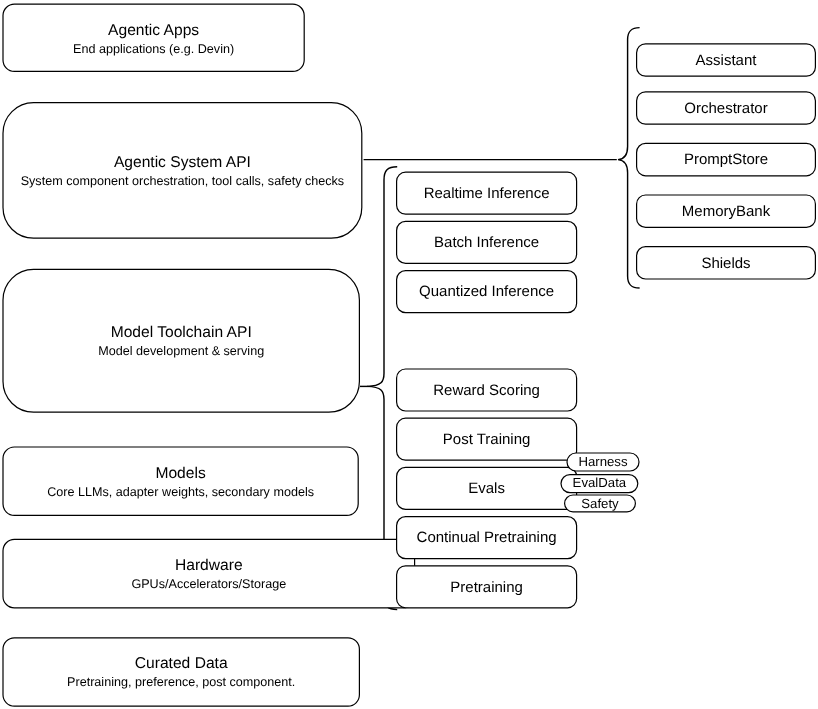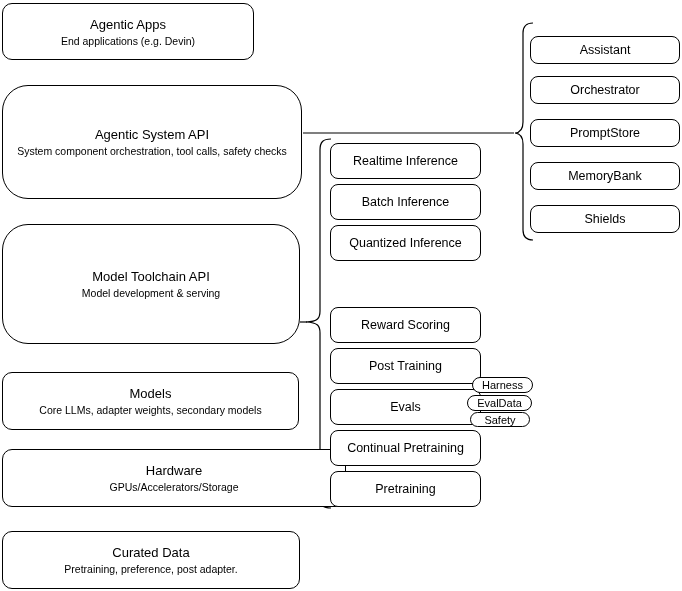--- a/index.html
+++ b/index.html
@@ -112,21 +112,21 @@
     <div class="lsub">Core LLMs, adapter weights, secondary models</div>
   </div>
 
   <div class="box lbox" style="left:2px; top:449px; width:344px; height:58px;">
     <div class="ltitle">Hardware</div>
     <div class="lsub">GPUs/Accelerators/Storage</div>
   </div>
 
   <div class="box lbox" style="left:2px; top:531px; width:298px; height:58px;">
     <div class="ltitle">Curated Data</div>
-    <div class="lsub">Pretraining, preference, post adapter.</div>
+    <div class="lsub">Pretraining, preference, post component.</div>
   </div>
 
   <div class="box mbox" style="top:143px;">Realtime Inference</div>
   <div class="box mbox" style="top:184px;">Batch Inference</div>
   <div class="box mbox" style="top:225px;">Quantized Inference</div>
   <div class="box mbox" style="top:307px;">Reward Scoring</div>
   <div class="box mbox" style="top:348px;">Post Training</div>
   <div class="box mbox" style="top:389px;">Evals</div>
   <div class="box mbox" style="top:430px;">Continual Pretraining</div>
   <div class="box mbox" style="top:471px;">Pretraining</div>

